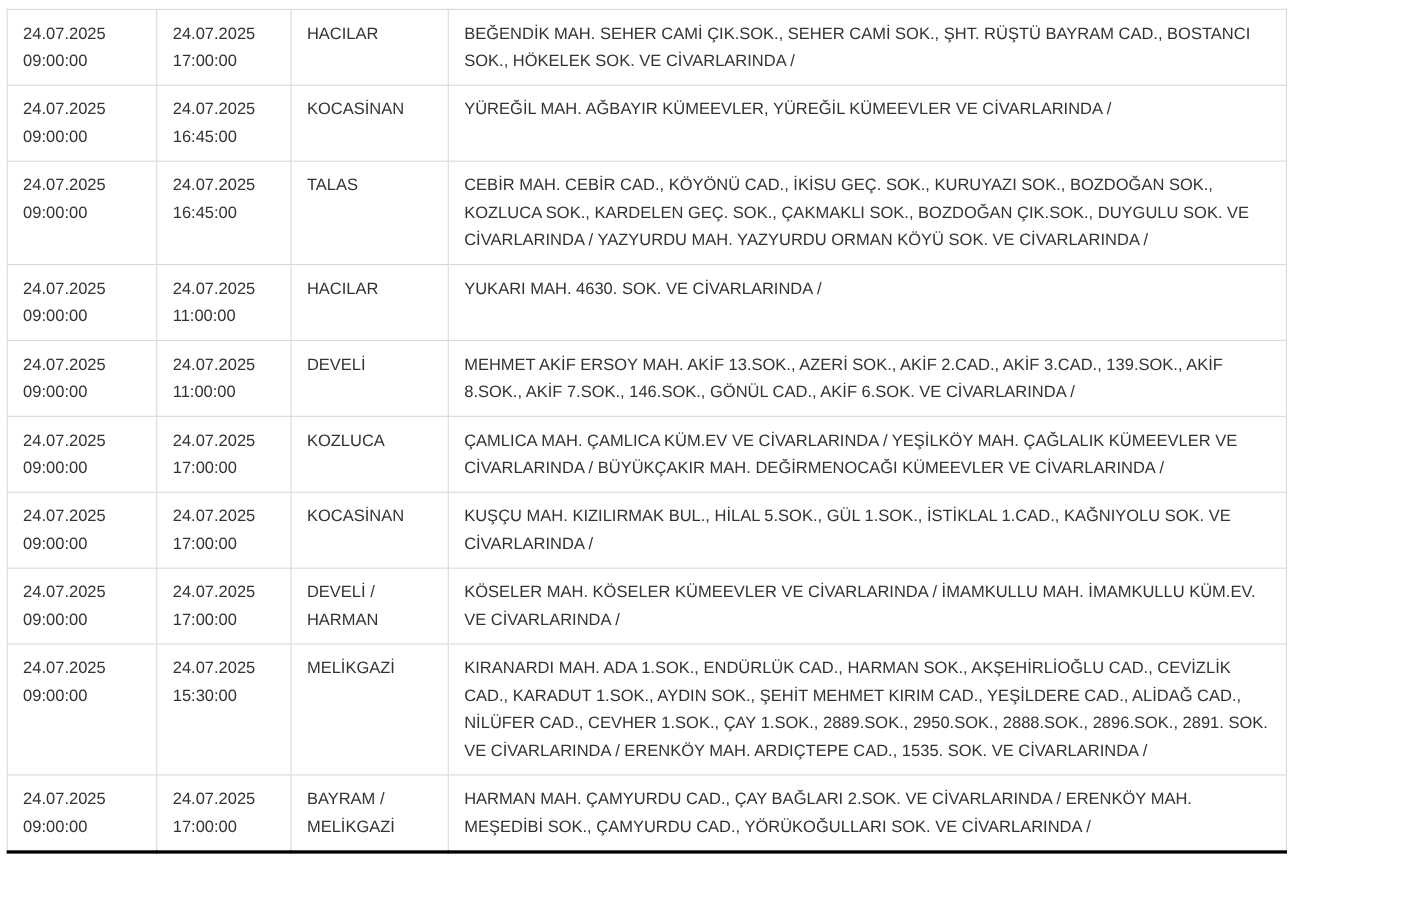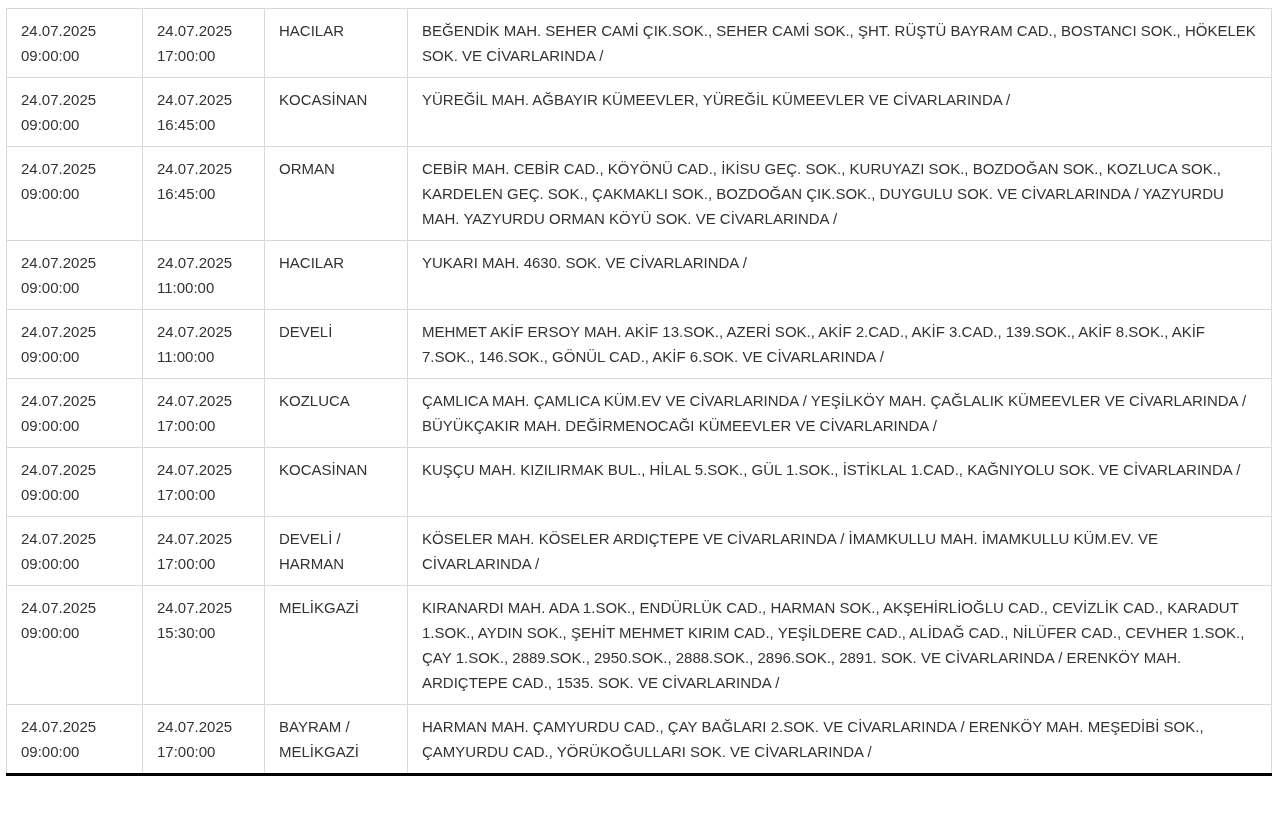--- a/index.html
+++ b/index.html
@@ -10,21 +10,21 @@
   }
   .page {
     width: 1280px;
     height: 823px;
     background: #ffffff;
     overflow: hidden;
   }
   table.outage-table {
     border-collapse: collapse;
     table-layout: fixed;
-    width: 1266px;
+    width: 1164px;
     margin: 8px 7px 0 6px;
     border-bottom: 3px solid #000000;
   }
   table.outage-table td {
     border: 1px solid #d9d9d9;
     vertical-align: top;
     padding: 9px 12px 9px 14px;
     font-size: 15px;
     line-height: 25px;
     color: #333333;
@@ -73,21 +73,21 @@
       </tr>
       <tr>
         <td>
           <div>24.07.2025</div>
           <div>09:00:00</div>
         </td>
         <td>
           <div>24.07.2025</div>
           <div>16:45:00</div>
         </td>
-        <td>ORMAN</td>
+        <td>TALAS</td>
         <td>CEBİR MAH. CEBİR CAD., KÖYÖNÜ CAD., İKİSU GEÇ. SOK., KURUYAZI SOK., BOZDOĞAN SOK., KOZLUCA SOK., KARDELEN GEÇ. SOK., ÇAKMAKLI SOK., BOZDOĞAN ÇIK.SOK., DUYGULU SOK. VE CİVARLARINDA / YAZYURDU MAH. YAZYURDU ORMAN KÖYÜ SOK. VE CİVARLARINDA /</td>
       </tr>
       <tr>
         <td>
           <div>24.07.2025</div>
           <div>09:00:00</div>
         </td>
         <td>
           <div>24.07.2025</div>
           <div>11:00:00</div>
@@ -134,21 +134,21 @@
       <tr>
         <td>
           <div>24.07.2025</div>
           <div>09:00:00</div>
         </td>
         <td>
           <div>24.07.2025</div>
           <div>17:00:00</div>
         </td>
         <td>DEVELİ / HARMAN</td>
-        <td>KÖSELER MAH. KÖSELER ARDIÇTEPE VE CİVARLARINDA / İMAMKULLU MAH. İMAMKULLU KÜM.EV. VE CİVARLARINDA /</td>
+        <td>KÖSELER MAH. KÖSELER KÜMEEVLER VE CİVARLARINDA / İMAMKULLU MAH. İMAMKULLU KÜM.EV. VE CİVARLARINDA /</td>
       </tr>
       <tr>
         <td>
           <div>24.07.2025</div>
           <div>09:00:00</div>
         </td>
         <td>
           <div>24.07.2025</div>
           <div>15:30:00</div>
         </td>

